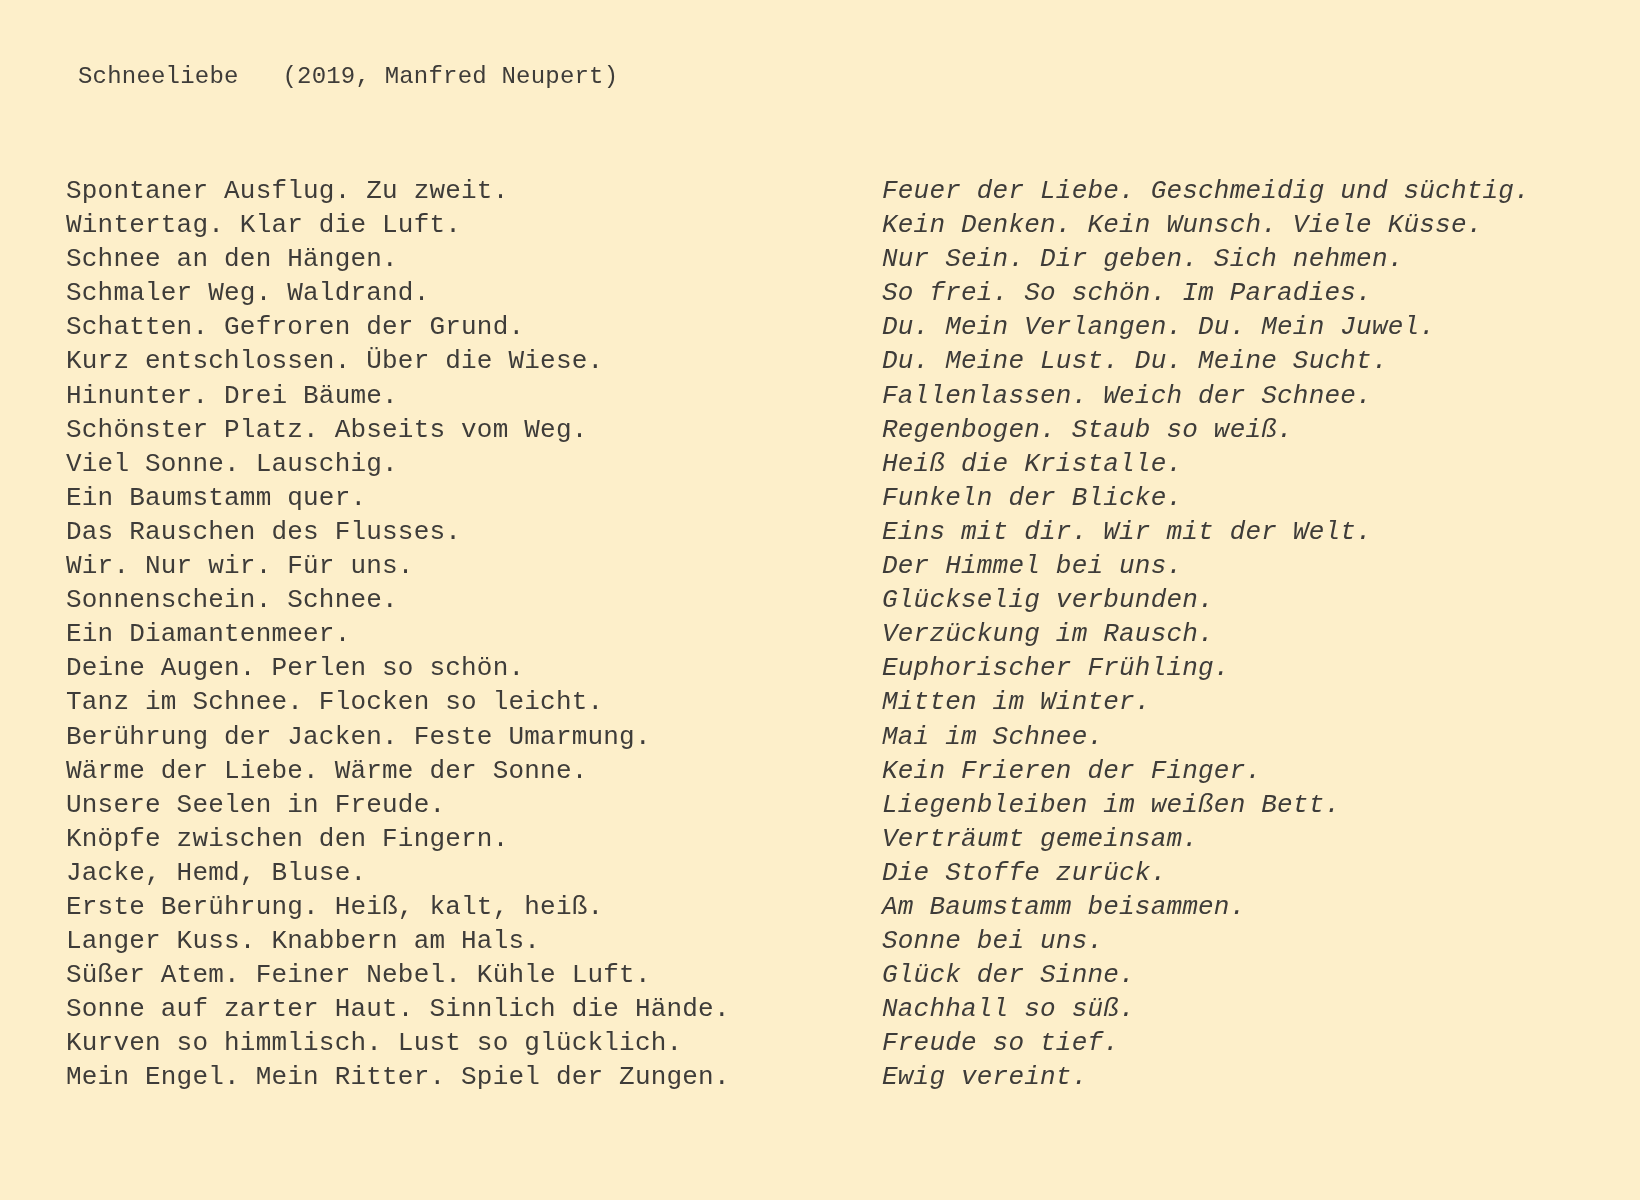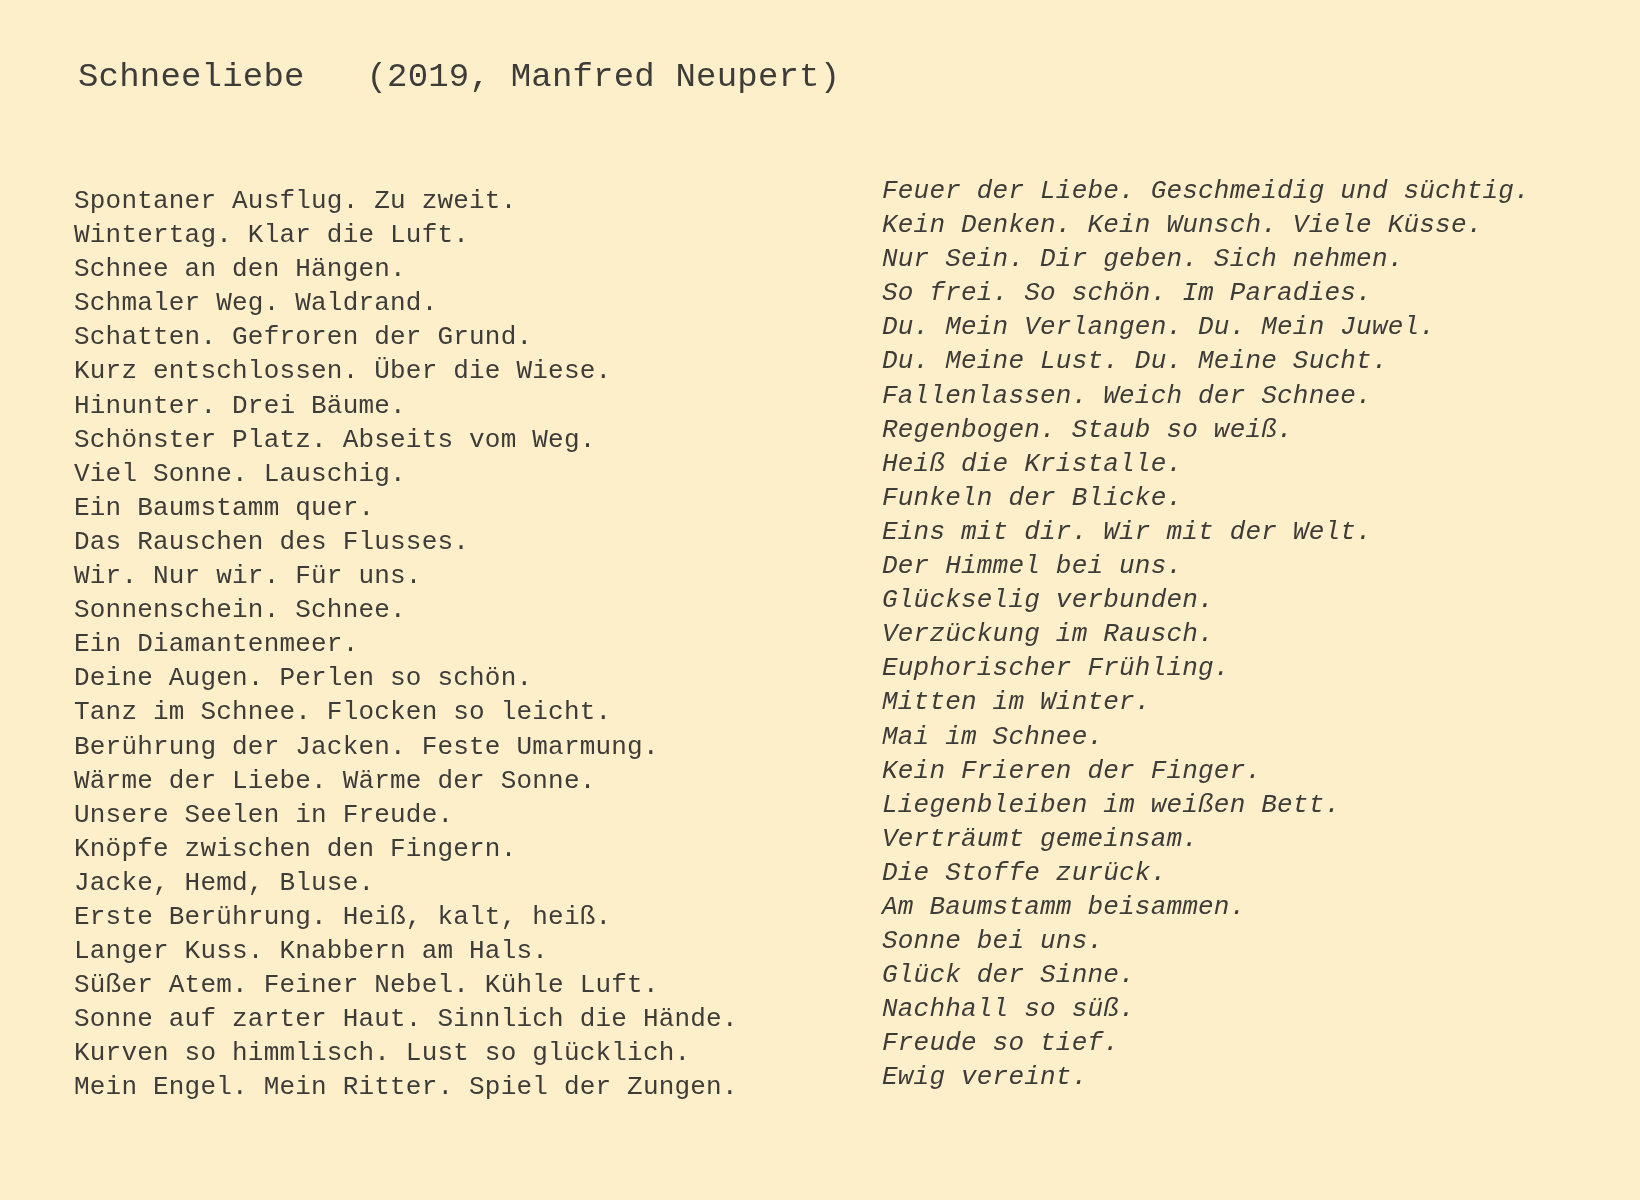--- a/index.html
+++ b/index.html
@@ -16,34 +16,34 @@
     color: #3e3c39;
   }
   .page {
     position: absolute;
     inset: 0;
   }
   .poem-title {
     position: absolute;
     left: 78px;
     top: 60px;
-    font-size: 34px;
+    font-size: 24px;
     line-height: 34.1px;
     white-space: pre;
     letter-spacing: 0.2px;
   }
   .poem-column {
     position: absolute;
     top: 174px;
     font-size: 26px;
     line-height: 34.1px;
     white-space: pre;
     letter-spacing: 0.2px;
   }
-  .poem-column.left  { left: 74px; margin-top: 10px; }
+  .poem-column.left  { left: 66px; }
   .poem-column.right { left: 882px; font-style: italic; }
   .poem-line {
     height: 34.1px;
   }
 </style>
 </head>
 <body>
 
 <div class="page">
   <div class="poem-title">Schneeliebe   (2019, Manfred Neupert)</div>

